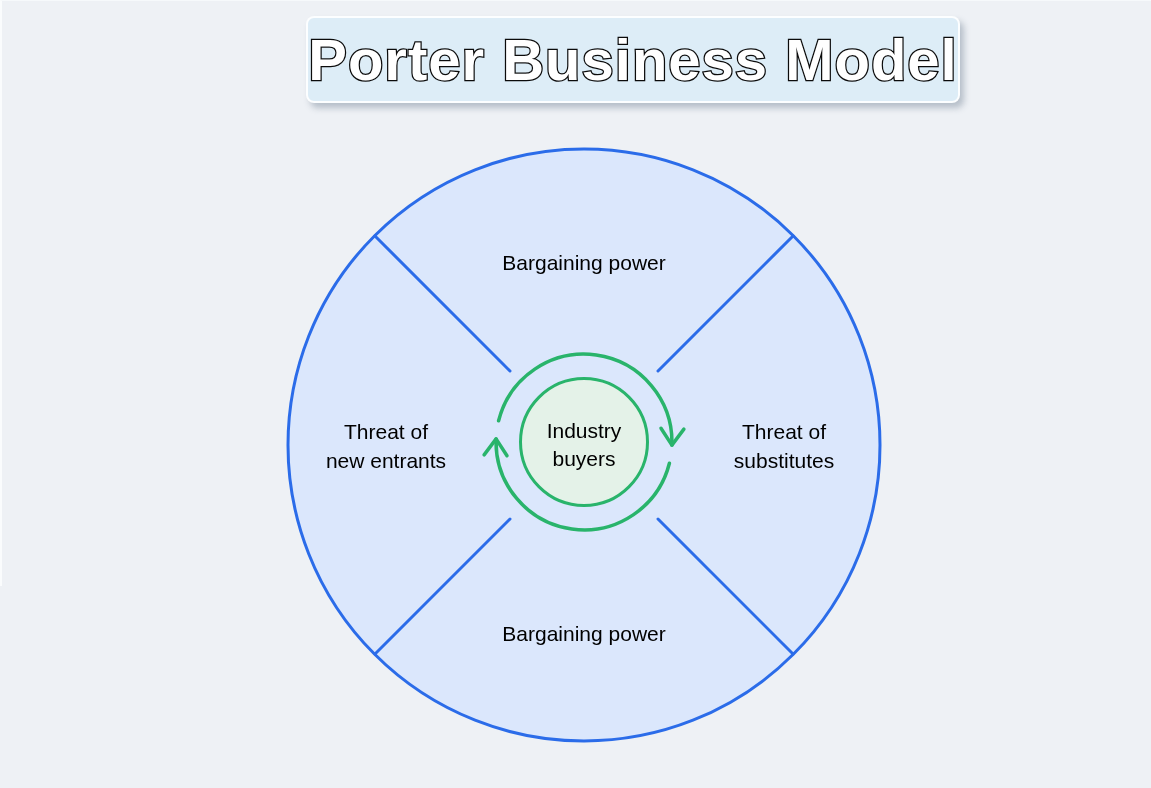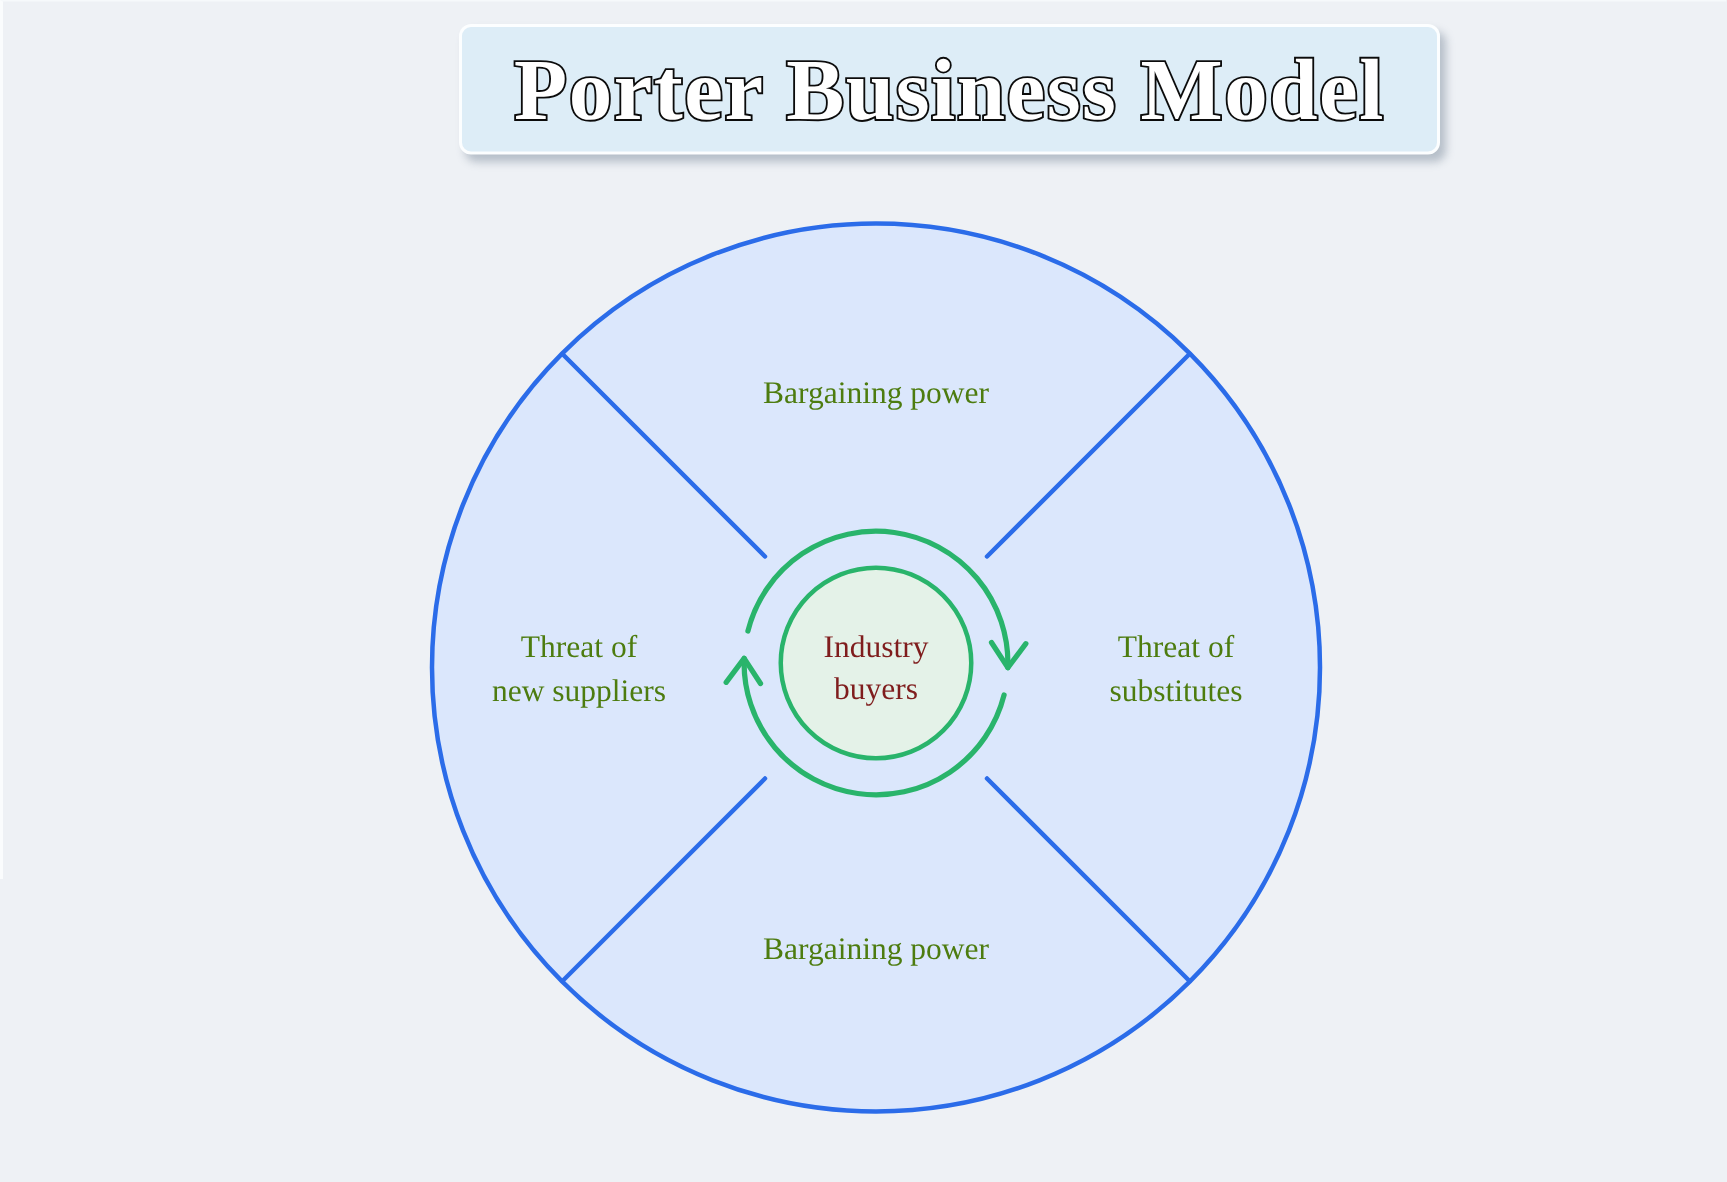--- a/index.html
+++ b/index.html
@@ -12,21 +12,20 @@
     overflow: hidden;
   }
   .stage {
     position: relative;
     width: 1151px;
     height: 586px;
     background: #eef1f5;
     border-left: 2px solid #fafcfd;
     border-top: 1px solid #f6f9fb;
     box-sizing: border-box;
-    font-family: Liberation Serif, serif;
   }
   .title-box {
     position: absolute;
     left: 304px;
     top: 15px;
     width: 654px;
     height: 87px;
     background: #ddedf7;
     border: 2px solid rgba(255,255,255,0.9);
     border-radius: 8px;
@@ -58,31 +57,31 @@
   .ring-arc    { fill: none; stroke: #29b46b; stroke-width: 3.5; stroke-linecap: round; }
   .arrow-head  { fill: none; stroke: #29b46b; stroke-width: 3.5; stroke-linecap: round; stroke-linejoin: round; }
   .inner-circle{ fill: #e4f2e8; stroke: #29b46b; stroke-width: 3; }
   .force-label {
     position: absolute;
     transform: translate(-50%, -50%);
     text-align: center;
     font-size: 21px;
     font-weight: 500;
     line-height: 29px;
-    color: #4d7c0f;
+    color: #000000;
     white-space: nowrap;
   }
   .center-label {
     position: absolute;
     transform: translate(-50%, -50%);
     text-align: center;
     font-size: 21px;
     font-weight: 500;
     line-height: 28px;
-    color: #7f1d1d;
+    color: #000000;
     white-space: nowrap;
   }
 </style>
 </head>
 <body>
 
 <div class="stage">
 
   <div class="title-box" style="background: rgb(221, 237, 247);">
     <span class="title-text" style="color: rgb(255, 255, 255);">Porter Business Model</span>
@@ -113,21 +112,21 @@
     <div>Threat of</div>
     <div>substitutes</div>
   </div>
 
   <div class="force-label" style="left:582px; top:632px;">
     <div>Bargaining power</div>
   </div>
 
   <div class="force-label" style="left:384px; top:445px;">
     <div>Threat of</div>
-    <div>new suppliers</div>
+    <div>new entrants</div>
   </div>
 
   <div class="center-label" style="left:582px; top:444px;">
     <div>Industry</div>
     <div>buyers</div>
   </div>
 
 </div>
 
 </body></html>

